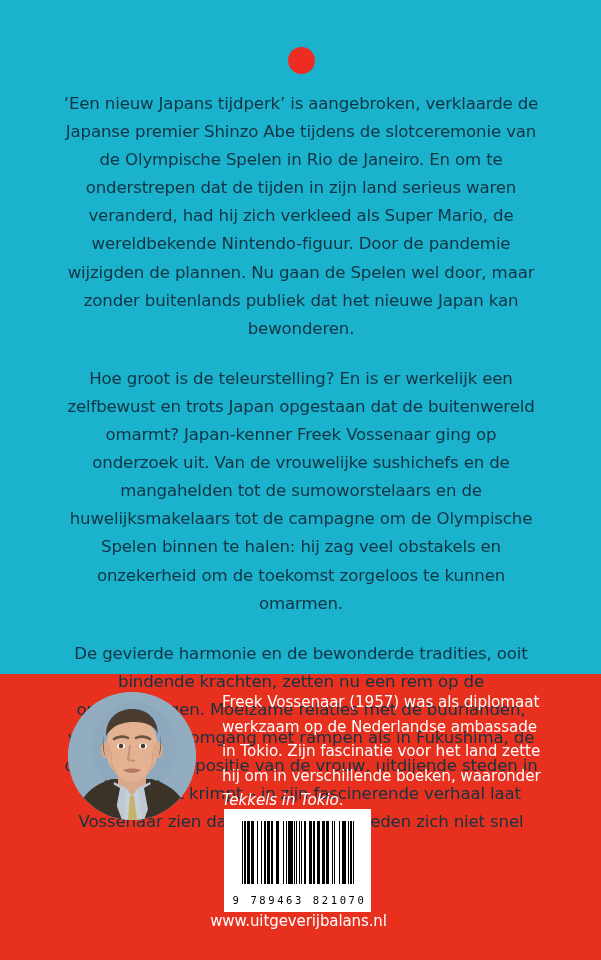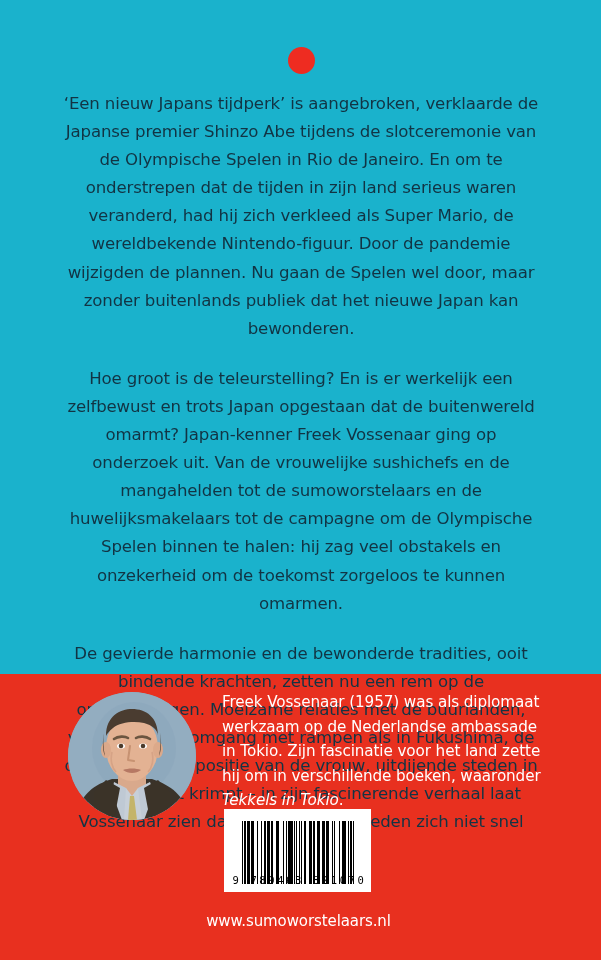--- a/index.html
+++ b/index.html
@@ -88,21 +88,21 @@
     letter-spacing: -0.1px;
   }
   .bio .title-italic {
     font-style: italic;
   }
   .barcode-box {
     position: absolute;
     left: 224px;
     top: 809px;
     width: 147px;
-    height: 83px;
+    height: 103px;
     background: #FFFFFF;
     box-sizing: border-box;
   }
   .barcode-bars {
     position: absolute;
     left: 18px;
     top: 12px;
     width: 112px;
     height: 63px;
   }
@@ -227,15 +227,15 @@
         <span style="left: 91.9579px; width: 1.17895px;"></span>
         <span style="left: 96.6737px; width: 1.17895px;"></span>
         <span style="left: 100.211px; width: 3.53684px;"></span>
         <span style="left: 106.105px; width: 1.17895px;"></span>
         <span style="left: 108.463px; width: 1.17895px;"></span>
         <span style="left: 110.821px; width: 1.17895px;"></span>
       </div>
     <div class="barcode-digits">9 789463 821070</div>
   </div>
 
-  <div class="website"><span class="website-inner">www.sumoworstelaars.nl</span></div>
+  <div class="website"><span class="website-inner">www.uitgeverijbalans.nl</span></div>
 
 </div>
 
 </body></html>

